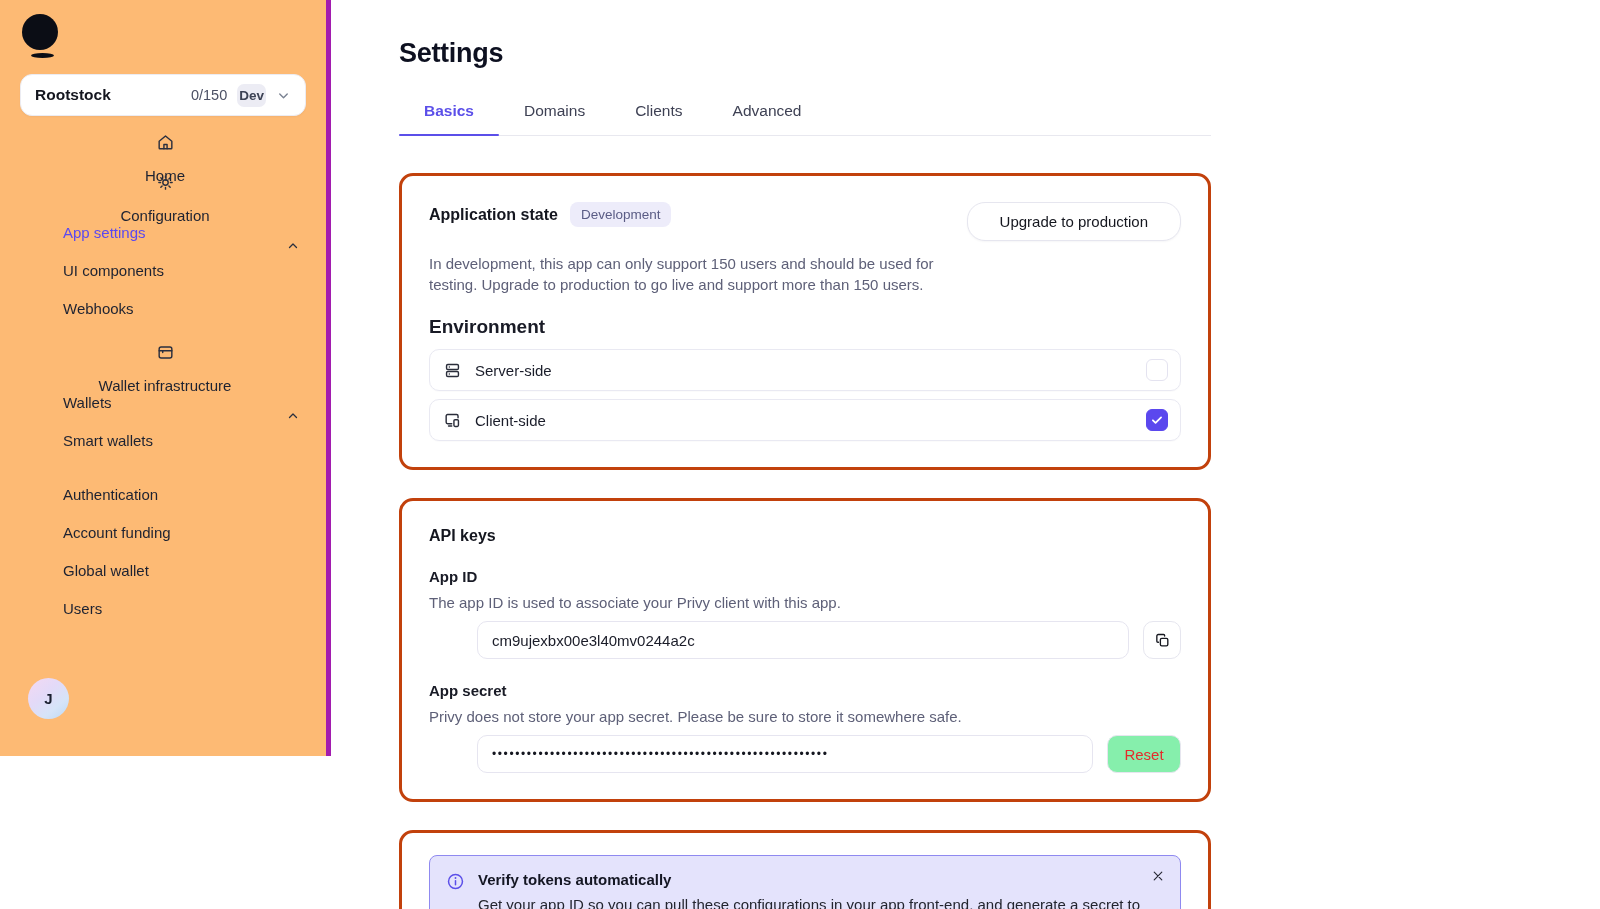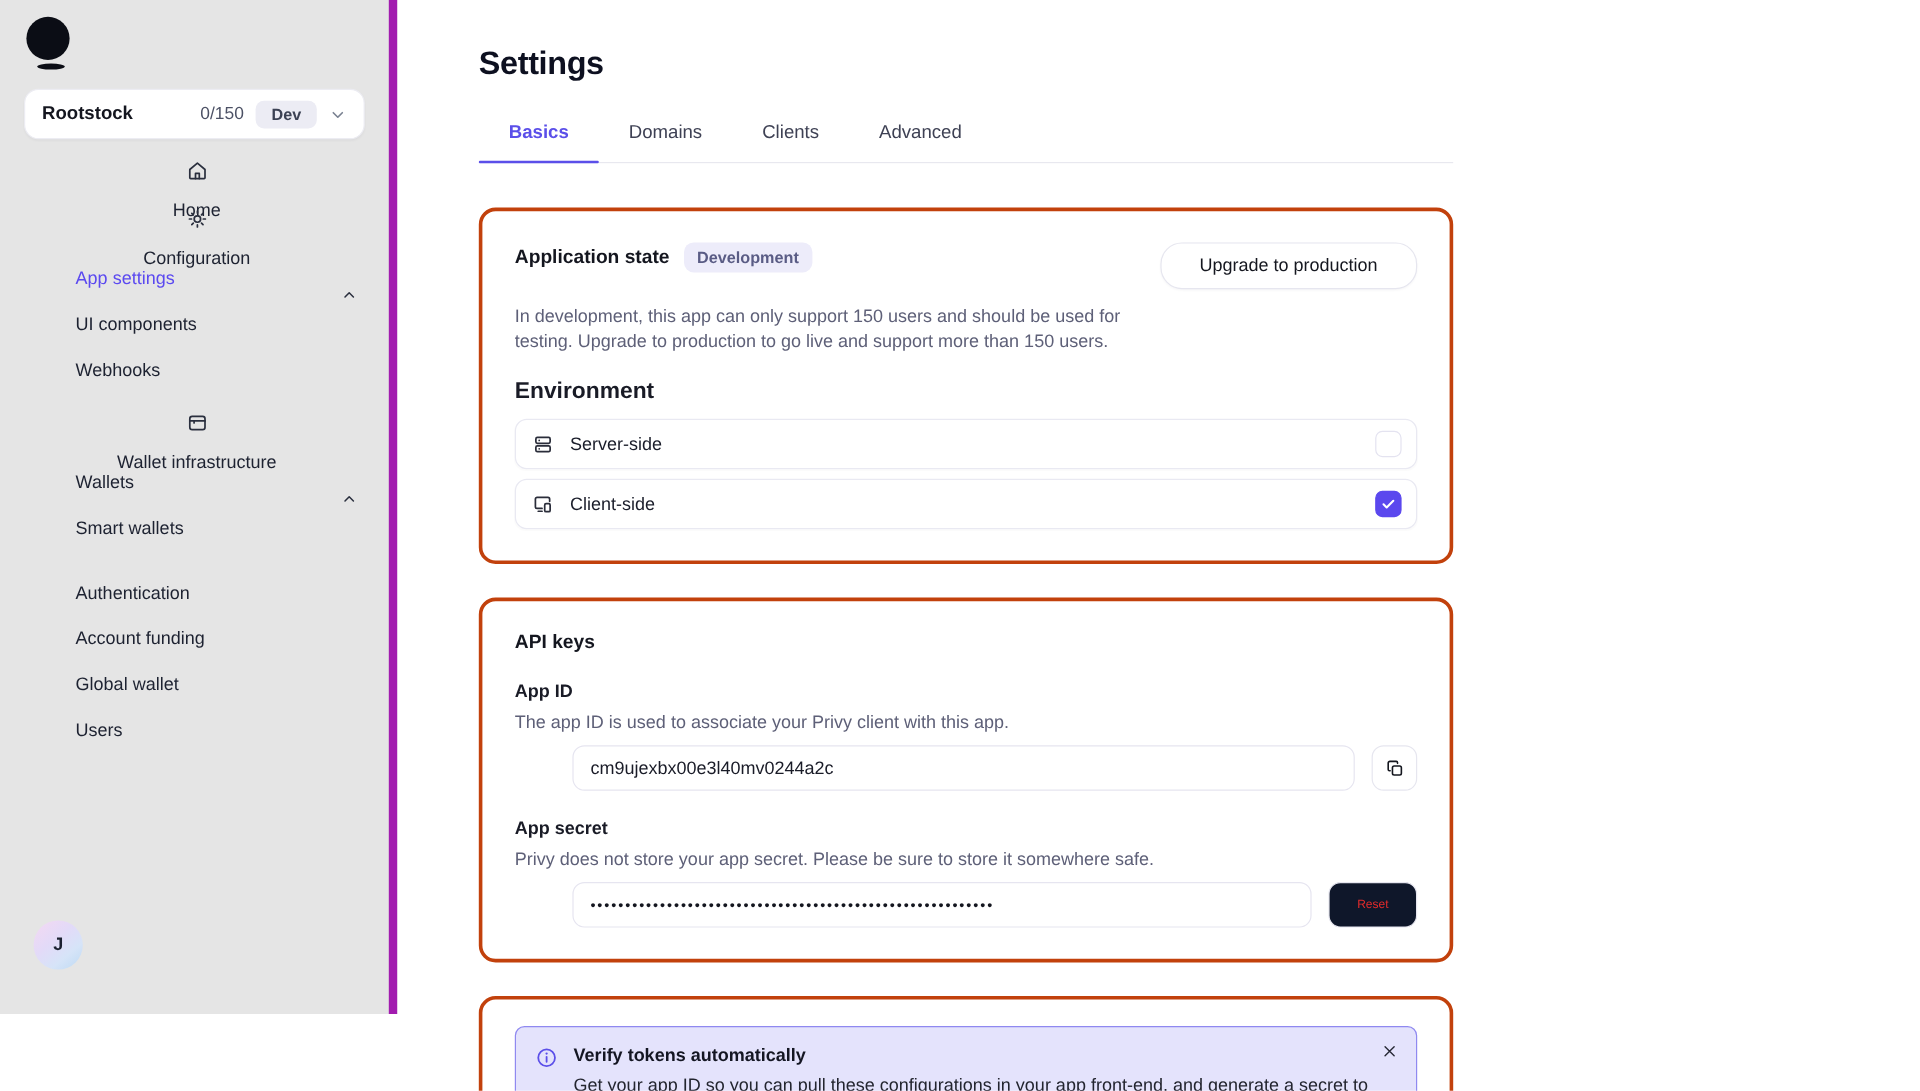--- a/index.html
+++ b/index.html
@@ -4,38 +4,38 @@
 <style>
   * { margin:0; padding:0; box-sizing:border-box; }
   html,body { width:1600px; height:909px; overflow:hidden; }
   body {
     font-family:"Liberation Sans","DejaVu Sans",sans-serif;
     background:#ffffff; color:#14161f;
     display:flex;
   }
   
   .sidebar {
-    width:331px; height:845px; flex:0 0 331px;
-    background:#e5e5e5; border-right:7px solid #a21caf;
+    width:331px; height:756px; flex:0 0 331px;
+    background:#fdba74; border-right:5px solid #a21caf;
     padding:0 20px; position:relative;
   }
   .logo { margin:14px 0 0 2px; width:40px; }
   .logo-circle { width:36px; height:36px; border-radius:50%; background:#0b0d15; }
   .logo-base { width:23px; height:5px; border-radius:50%; background:#0b0d15; margin:3px auto 0; }
   .app-selector {
     margin-top:16px; height:42px; background:#ffffff;
     border:1px solid #ececf2; border-radius:12px;
     box-shadow:0 1px 2px rgba(20,22,40,.04);
     display:flex; align-items:center; padding:0 14px; gap:10px; cursor:pointer;
   }
   .app-selector .app-name { font-size:15.5px; font-weight:700; color:#14161f; }
   .app-selector .usage { margin-left:auto; font-size:14.5px; color:#4c5165; }
   .env-badge {
     background:#ececf4; color:#3c4254; font-size:13.5px; font-weight:600;
-    padding:4px 13px; border-radius:7px;
+    padding:4px 2px; border-radius:7px;
   }
   .chev { display:inline-flex; color:#7a8292; }
   nav { margin-top:17px; }
   .nav-item {
     height:40px; display:flex; align-items:center; gap:15px;
     padding:0 6px 0 10px; font-size:15px; color:#1d2231; cursor:pointer; border-radius:8px;flex-direction:column;
   }
   .nav-item .nicon { width:19px; height:19px; display:inline-flex; color:#2a2f3e; flex:0 0 19px; }
   .nav-item .chev { margin-left:auto; color:#2a2f3e; }
   .nav-sub {
@@ -68,21 +68,21 @@
     border:3px solid #c2410c; border-radius:14px;
     padding:26px 27px; background:#fff;
   }
   .card-1 { margin-top:37px; }
   .card-2 { margin-top:28px; }
   .card-3 { margin-top:28px; padding:22px 27px 30px; }
   .card-head { display:flex; justify-content:space-between; align-items:flex-start; }
   .title-row { display:flex; align-items:center; gap:12px; }
   .card-title { font-size:16px; font-weight:700; color:#14161f; }
   .dev-pill {
-    background:#edecfa; color:#5a5c85; font-size:13.5px; font-weight:700;
+    background:#edecfa; color:#5a5c85; font-size:13.5px; font-weight:400;
     padding:5px 11px; border-radius:8px;
   }
   .btn {
     background:#fff; border:1px solid #e6e6ef; border-radius:18px;
     font-family:inherit; font-size:15px; font-weight:500; color:#15171f;
     padding:10px 32px; cursor:pointer; box-shadow:0 1px 2px rgba(20,22,40,.04);
   }
   .desc { margin-top:12px; max-width:527px; font-size:15px; line-height:21px; color:#5e6078; }
   .env-label { margin-top:21px; font-size:19px; font-weight:700; color:#191b26; }
   .env-row {
@@ -106,22 +106,22 @@
     flex:1; height:38px; border:1px solid #e6e5f0; border-radius:10px;
     padding:0 14px; font-family:inherit; font-size:15px; color:#1a1c28; background:#fff; outline:none;
   }
   .text-input.masked { font-size:12px; letter-spacing:1.6px; color:#14161f; }
   .icon-btn {
     width:38px; height:38px; flex:0 0 38px; background:#fff; border:1px solid #e6e6ef;
     border-radius:10px; display:flex; align-items:center; justify-content:center;
     cursor:pointer; color:#15171f;
   }
   .reset-btn {
-    height:38px; min-width:74px; background:#0f172a; border:1px solid #e6e6ef; border-radius:10px;
-    font-family:inherit; font-size:10px; font-weight:500; color:#e52b2b; cursor:pointer;
+    height:38px; min-width:74px; background:#86efac; border:1px solid #e6e6ef; border-radius:10px;
+    font-family:inherit; font-size:15px; font-weight:500; color:#e52b2b; cursor:pointer;
   }
   
   .banner {
     background:#e4e3fc; border:1px solid #8f89f0; border-radius:8px;
     padding:15px 16px 17px; display:flex; gap:13px; position:relative;
   }
   .banner .bicon { width:19px; height:19px; flex:0 0 19px; color:#5b4fe9; margin-top:1px; }
   .banner-title { font-size:15px; font-weight:700; color:#141623; }
   .banner-body { margin-top:6px; font-size:15px; line-height:21px; color:#23252f; max-width:692px; }
   .banner-link { color:#5b4fe9; cursor:pointer; text-decoration:none; }

